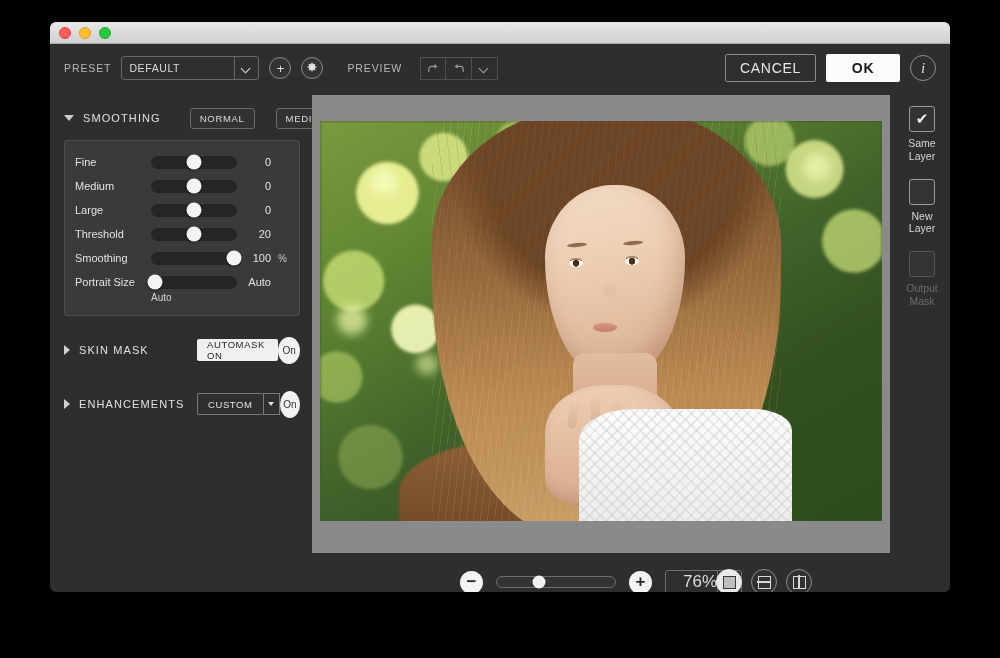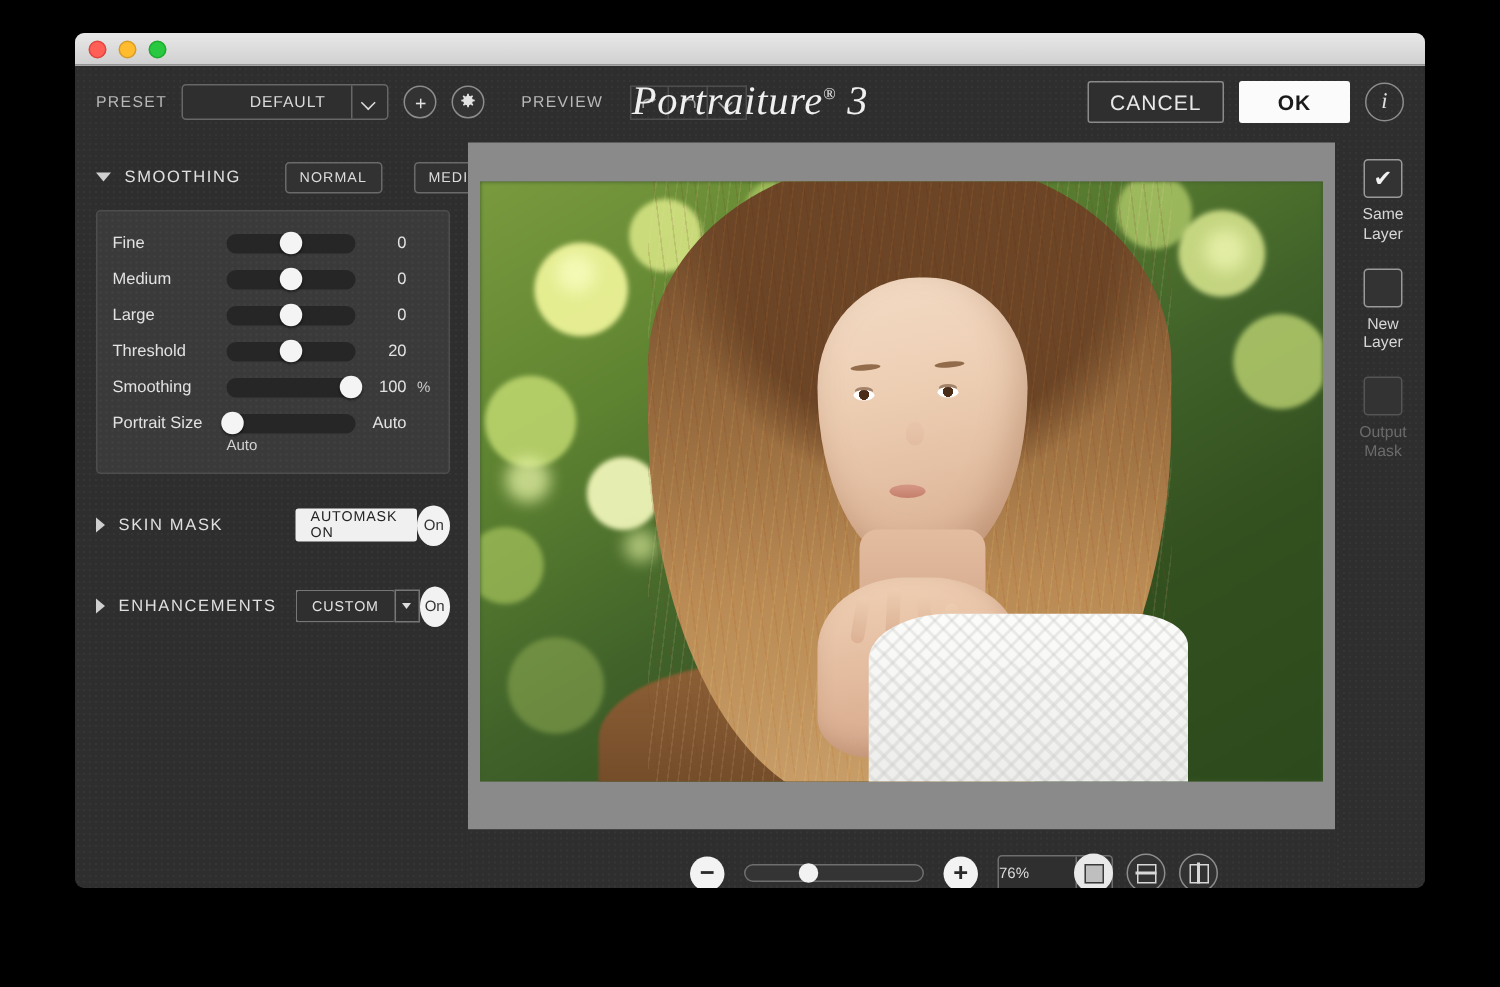--- a/index.html
+++ b/index.html
@@ -57,21 +57,21 @@
     text-transform: uppercase; white-space: nowrap;
   }
   .preset-select {
     width: 138px; height: 24px;
     border: 1px solid #676767; border-radius: 3px;
     display: flex; align-items: center;
     background: #2f2f2f;
   }
   .preset-value {
     flex: 1; padding-left: 7px;
-    font-size: 10.5px; letter-spacing: 0.6px; color: #dadada; margin-left: 37px;
+    font-size: 10.5px; letter-spacing: 0.6px; color: #dadada;
   }
   .preset-arrow {
     width: 24px; height: 100%;
     border-left: 1px solid #676767;
     display: flex; align-items: center; justify-content: center;
   }
   .chev { width: 9px; height: 9px; position: relative; }
   .chev::before {
     content: ""; position: absolute; left: 0; top: 1px;
     width: 6px; height: 6px;
@@ -361,21 +361,21 @@
   }
   .zoom-thumb {
     position: absolute; top: 50%; transform: translate(-50%,-50%);
     width: 13px; height: 13px; border-radius: 50%; background: #f2f2f2;
   }
   .zoom-field {
     width: 77px; height: 25px;
     border: 1px solid #6e6e6e; border-radius: 3px;
     display: flex; align-items: center; background: #2f2f2f;
   }
-  .zoom-val { flex: 1; text-align: left; font-size: 10px; color: #dcdcdc; }
+  .zoom-val { flex: 1; text-align: right; font-size: 17px; color: #dcdcdc; }
   .zoom-arrow {
     width: 24px; height: 100%; border-left: 1px solid #6e6e6e;
     display: flex; align-items: center; justify-content: center;
   }
   .zoom-arrow i {
     width: 0; height: 0;
     border-left: 4px solid transparent; border-right: 4px solid transparent;
     border-top: 5px solid #ddd;
   }
   .view-modes {
@@ -469,23 +469,20 @@
         <svg width="14" height="11" viewBox="0 0 20 14" fill="none" stroke="#9a9a9a" stroke-width="1.6">
           <path d="M16 12V8a4 4 0 00-4-4H6"></path>
             <path d="M8 1.5L5 4l3 2.5"></path>
         </svg>
       </div>
       <div class="undo-btn">
           <span class="chev" style="filter:brightness(0.75)"></span>
         </div>
     </div>
 
-    <div class="logo">
-      <span>Portraiture</span><sup>®</sup> <span>3</span>
-    </div>
 
     <div class="right-actions">
       <div class="btn-flat btn-cancel">CANCEL</div>
       <div class="btn-flat btn-ok">OK</div>
       <div class="info-btn">i</div>
     </div>
   </div>
 
   <div class="body-row">
 

